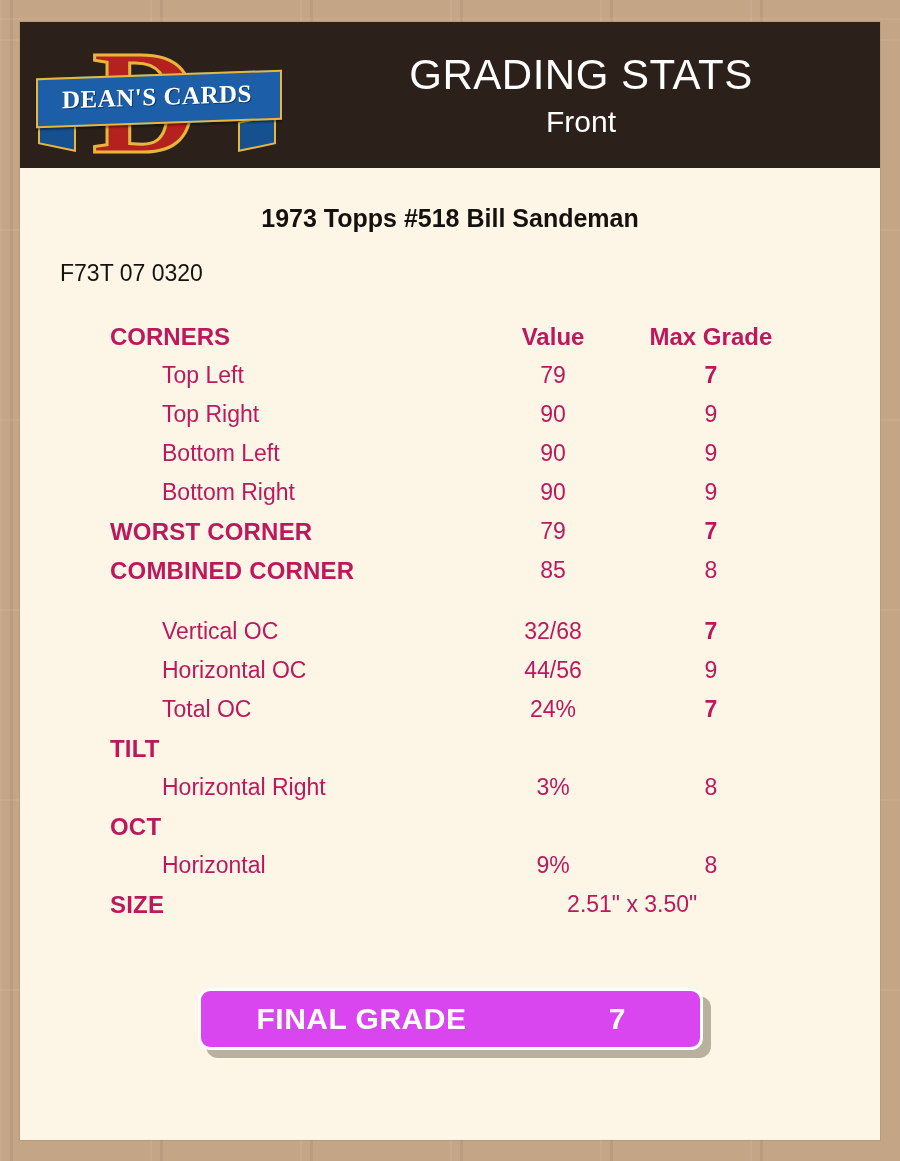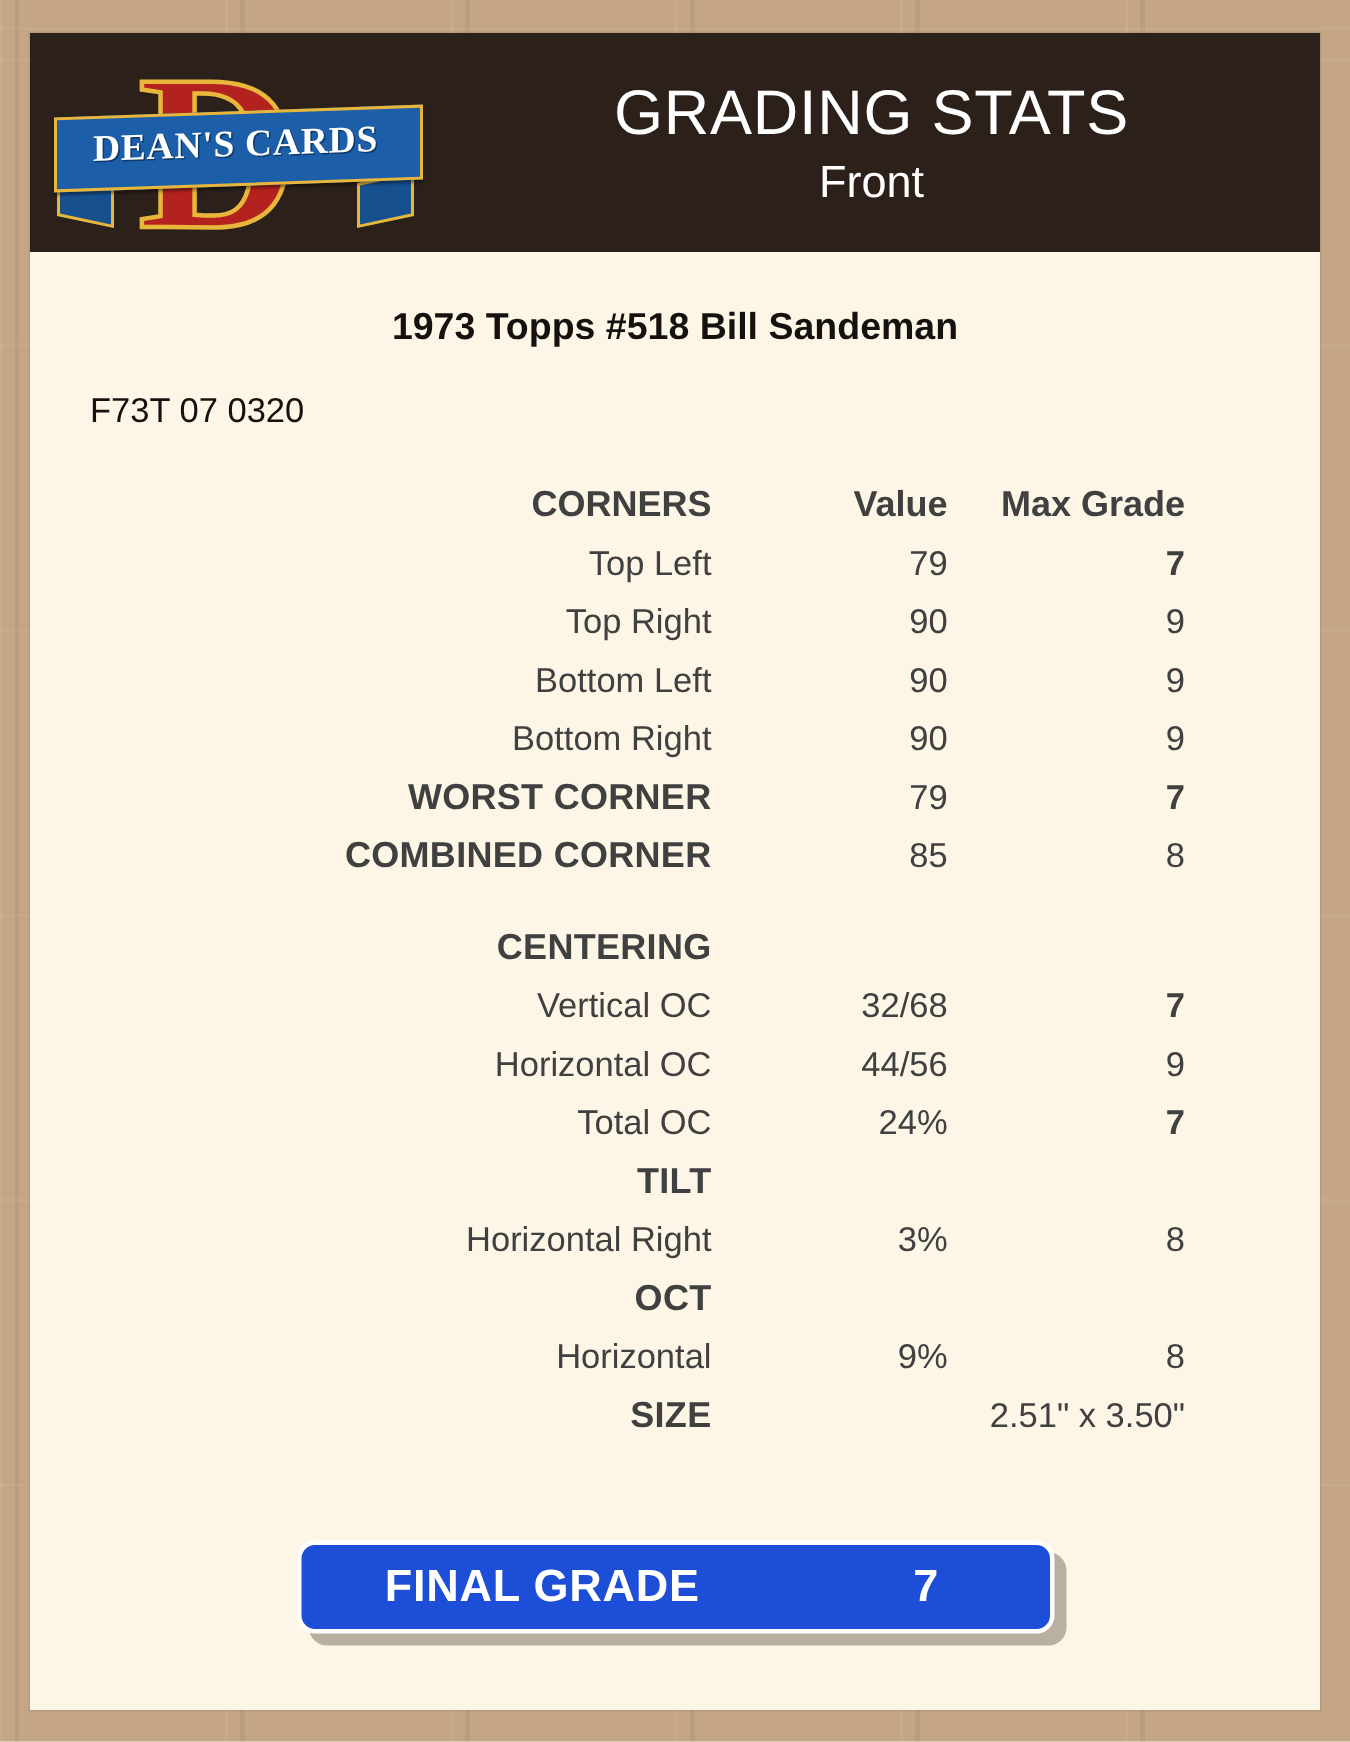--- a/index.html
+++ b/index.html
@@ -129,25 +129,24 @@
     margin-top: 27px;
   }
 
   .stats {
     margin: 30px auto 0 auto;
     width: 680px;
     border-collapse: collapse;
   }
   .stats td {
     font-size: 23px;
-    color: #404040;
+    color: #be185d;
     padding: 2px 0;
     height: 35px;
     vertical-align: middle;
-    text-align: right;
   }
   .col-label { width: 340px; text-align: left; }
   .col-value { width: 170px; text-align: center; }
   .col-max   { width: 170px; text-align: center; }
 
   .hdr td { font-weight: bold; font-size: 24px; }
   .section td.col-label { font-weight: bold; font-size: 24px; letter-spacing: 0.2px; }
   .indent { padding-left: 52px !important; }
   .lowgrade { color: #8c1514; font-weight: bold; }
   .spacer td { height: 22px; padding: 0; }
@@ -167,21 +166,21 @@
     top: 8px;
     width: 505px;
     height: 62px;
     background: #b9b0a0;
     border-radius: 12px;
   }
   .final-bar {
     position: relative;
     width: 505px;
     height: 62px;
-    background: #1d4ed8;
+    background: #d946ef;
     border: 3px solid #ffffff;
     border-radius: 12px;
     box-sizing: border-box;
     display: flex;
     align-items: center;
     color: #ffffff;
   }
   .final-label {
     font-size: 30px;
     font-weight: bold;
@@ -253,25 +252,20 @@
             <td class="col-max lowgrade">7</td>
           </tr>
           <tr class="section">
             <td class="col-label">COMBINED CORNER</td>
             <td class="col-value">85</td>
             <td class="col-max">8</td>
           </tr>
           <tr class="spacer">
             <td colspan="3"></td>
           </tr>
-          <tr class="section">
-            <td class="col-label">CENTERING</td>
-            <td class="col-value"></td>
-            <td class="col-max"></td>
-          </tr>
           <tr>
             <td class="col-label indent">Vertical OC</td>
             <td class="col-value">32/68</td>
             <td class="col-max lowgrade">7</td>
           </tr>
           <tr>
             <td class="col-label indent">Horizontal OC</td>
             <td class="col-value">44/56</td>
             <td class="col-max">9</td>
           </tr>

